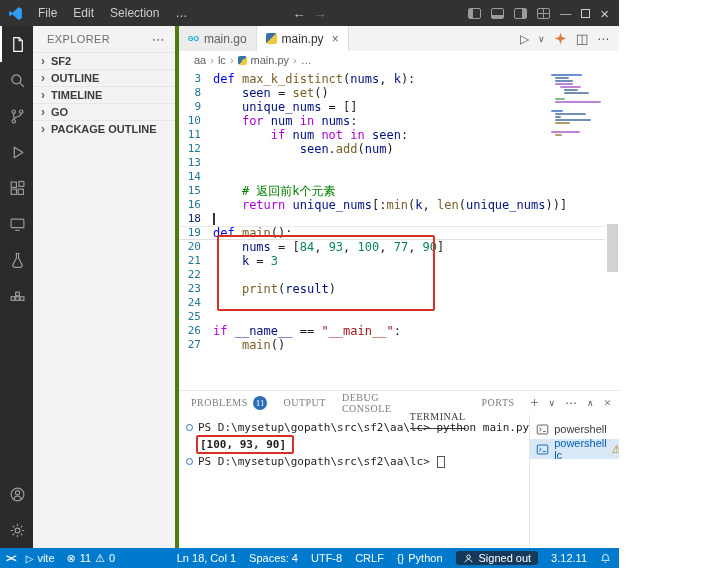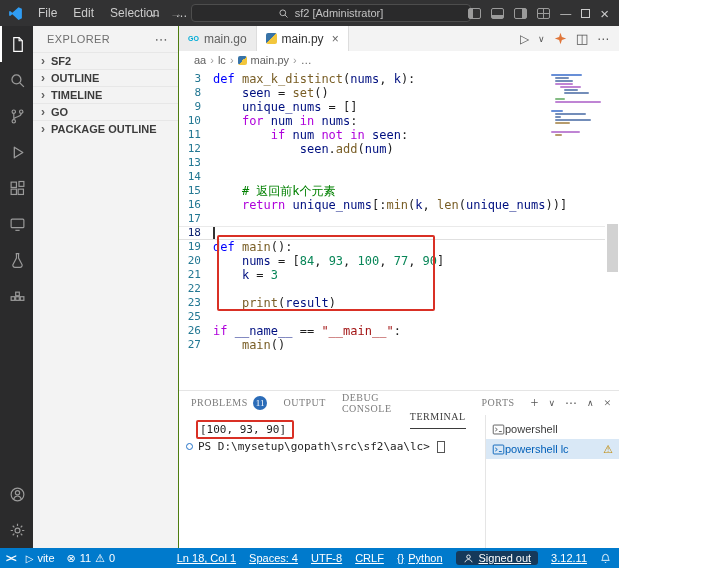--- a/index.html
+++ b/index.html
@@ -33,21 +33,21 @@
   .activitybar { position:absolute; top:26px; left:0; bottom:20px; width:33px; background:#2b2b2c;
     display:flex; flex-direction:column; align-items:stretch; z-index:20; }
   .ab-item { height:36px; display:flex; align-items:center; justify-content:center; color:#9b9b9b;
     border-left:2px solid transparent; }
   .ab-item.active { color:#ffffff; border-left-color:#ffffff; }
   .ab-item svg { width:17px; height:17px; }
   .ab-spacer { flex:1; }
 
   
   .sidebar { position:absolute; top:26px; left:33px; bottom:20px; width:146px; background:#f3f3f3;
-    border-right:1px solid #4d7c0f; font-size:11px; color:#3b3b3b; z-index:10; }
+    border-right:4px solid #4d7c0f; font-size:11px; color:#3b3b3b; z-index:10; }
   .sb-header { height:26px; display:flex; align-items:center; padding:0 10px 0 14px; color:#6f6f6f;
     letter-spacing:.4px; font-size:11px; }
   .sb-header .more { margin-left:auto; font-size:13px; color:#6f6f6f; }
   .sb-section { height:17px; display:flex; align-items:center; gap:3px; padding-left:5px;
     font-weight:bold; border-top:1px solid #e7e7e7; }
   .sb-chevron { color:#616161; font-size:12px; width:10px; text-align:center; }
 
   
   .main { position:absolute; top:26px; left:179px; right:0; bottom:20px; display:flex; flex-direction:column; background:#fff;justify-content:space-between; }
   .tabbar { height:25px; background:#f3f3f3; display:flex; align-items:stretch; }
@@ -97,33 +97,33 @@
   .panel-actions { margin-left:auto; display:flex; align-items:center; gap:10px; color:#555; font-size:12px; }
   .panel-body { flex:1; display:flex; overflow:hidden; }
   .terminal { flex:1; position:relative; padding:5px 0 0 7px;
     font-family:"DejaVu Sans Mono","Liberation Mono",monospace; font-size:11px; color:#1e1e1e; }
   .term-line { height:15px; line-height:15px; white-space:pre; display:flex; align-items:center; }
   .term-decor { width:7px; height:7px; border:1px solid #2472c8; border-radius:50%; margin-right:5px; flex:none; }
   .term-decor.spacer { visibility:hidden; }
   .term-boxed { border:2px solid #d93025; border-radius:2px; padding:0 6px 0 2px; margin-left:-2px; }
   .term-caret { display:inline-block; width:8px; height:12px; border:1px solid #555; margin-left:1px; }
   .terminal-list { width:134px; border-left:1px solid #e5e5e5; padding-top:4px; font-size:11px; color:#3b3b3b; }
-  .term-row { height:20px; display:flex; align-items:center; padding:0 6px; }
+  .term-row { height:20px; display:flex; align-items:center; gap:5px; padding:0 6px; }
   .term-row svg { width:13px; height:13px; color:#555; flex:none; }
   .term-row.selected { background:#d9e8f6; color:#005fb8; }
   .term-row.selected svg { color:#005fb8; }
   .term-warn { margin-left:auto; color:#bf8803; font-size:11px; }
 
   
   .statusbar { position:absolute; left:0; right:0; bottom:0; height:20px; background:#007acc; color:#fff;
     display:flex; align-items:center; font-size:11px; z-index:40; padding:0 8px 0 6px; }
   .sb-item { display:flex; align-items:center; gap:4px; margin-right:12px; white-space:nowrap; }
   .sb-remote { font-weight:bold; font-size:10px; letter-spacing:-1px; margin-right:10px; }
   .sb-rightside { margin-left:auto; display:flex; align-items:center; }
-  .sb-rightside .sb-item { margin-right:0; margin-left:13px;text-decoration:underline; }
+  .sb-rightside .sb-item { margin-right:0; margin-left:13px; }
   .signed-badge { background:#15395b; border-radius:3px; padding:1px 7px; display:flex; align-items:center; gap:5px; }
   .signed-badge svg, .bell svg { width:11px; height:11px; }
 </style>
 </head>
 <body>
 
 <div id="app">
 
   <div class="titlebar">
     <div class="tb-left">
@@ -131,27 +131,20 @@
         <path d="M11.2 1.2L4.6 7.2 2.2 5.3l-1 .6v4.2l1 .6 2.4-1.9 6.6 6 3.6-1.7V2.9z" fill="#2f9df4"></path>
       </svg>
       <span class="menu">File</span>
       <span class="menu">Edit</span>
       <span class="menu">Selection</span>
       <span class="menu">…</span>
     </div>
     <div class="tb-center">
       <span class="nav-arrow">←</span>
       <span class="nav-arrow dim">→</span>
-      <div class="tb-search">
-        <svg width="11" height="11" viewBox="0 0 16 16">
-          <circle cx="7" cy="7" r="4.2" fill="none" stroke="#bbb" stroke-width="1.4"></circle>
-          <path d="M10.2 10.2l3.6 3.6" stroke="#bbb" stroke-width="1.4"></path>
-        </svg>
-        <span>sf2 [Administrator]</span>
-      </div>
     </div>
     <div class="tb-right">
       <span class="win-ico l"></span>
       <span class="win-ico b"></span>
       <span class="win-ico r"></span>
       <span class="win-ico grid"></span>
       <span class="win-min">—</span>
       <span class="win-max"></span>
       <span class="win-close">×</span>
     </div>
@@ -321,24 +314,20 @@
             <span class="code-text"></span>
           </div>
           <div class="code-line">
             <span class="gutter">15</span>
             <span class="code-text"><span class="tok-pl">    </span><span class="tok-cm"># 返回前k个元素</span></span>
           </div>
           <div class="code-line">
             <span class="gutter">16</span>
             <span class="code-text"><span class="tok-pl">    </span><span class="tok-ct">return </span><span class="tok-va">unique_nums</span><span class="tok-pl">[:</span><span class="tok-fn">min</span><span class="tok-pl">(</span><span class="tok-va">k</span><span class="tok-pl">, </span><span class="tok-fn">len</span><span class="tok-pl">(</span><span class="tok-va">unique_nums</span><span class="tok-pl">))]</span></span>
           </div>
-          <div class="code-line">
-            <span class="gutter">17</span>
-            <span class="code-text"></span>
-          </div>
           <div class="code-line active">
             <span class="gutter">18</span>
             <span class="code-text"><span class="caret"></span></span>
           </div>
           <div class="code-line">
             <span class="gutter">19</span>
             <span class="code-text"><span class="tok-kw">def </span><span class="tok-fn">main</span><span class="tok-pl">():</span></span>
           </div>
           <div class="code-line">
             <span class="gutter">20</span>
@@ -347,20 +336,24 @@
           <div class="code-line">
             <span class="gutter">21</span>
             <span class="code-text"><span class="tok-pl">    </span><span class="tok-va">k</span><span class="tok-pl"> = </span><span class="tok-nu">3</span></span>
           </div>
           <div class="code-line">
             <span class="gutter">22</span>
           </div>
           <div class="code-line">
             <span class="gutter">23</span>
             <span class="code-text"><span class="tok-pl">    </span><span class="tok-fn">print</span><span class="tok-pl">(</span><span class="tok-va">result</span><span class="tok-pl">)</span></span>
+          </div>
+          <div class="code-line">
+            <span class="gutter">24</span>
+            <span class="code-text"></span>
           </div>
           <div class="code-line">
             <span class="gutter">25</span>
             <span class="code-text"></span>
           </div>
           <div class="code-line">
             <span class="gutter">26</span>
             <span class="code-text"><span class="tok-ct">if </span><span class="tok-va">__name__</span><span class="tok-pl"> == </span><span class="tok-st">"__main__"</span><span class="tok-pl">:</span></span>
           </div>
           <div class="code-line">
@@ -416,21 +409,25 @@
         <div class="panel-actions">
           <span style="font-size:14px;">+</span>
           <span style="font-size:9px;">∨</span>
           <span>⋯</span>
           <span style="font-size:9px;">∧</span>
           <span style="font-size:13px;">×</span>
         </div>
       </div>
       <div class="panel-body">
         <div class="terminal">
-          <div class="term-line" style="height:19px;">
+          <div class="term-line">
+            <span class="term-decor"></span>
+            <span>PS D:\mysetup\gopath\src\sf2\aa\lc&gt; python main.py</span>
+          </div>
+          <div class="term-line" style="height:19px;font-weight:bold;">
             <span class="term-decor spacer"></span>
             <span class="term-boxed"><span>[100, 93, 90]</span></span>
           </div>
           <div class="term-line">
             <span class="term-decor"></span>
             <span>PS D:\mysetup\gopath\src\sf2\aa\lc&gt; </span>
             <span class="term-caret"></span>
           </div>
         </div>
         <div class="terminal-list">

